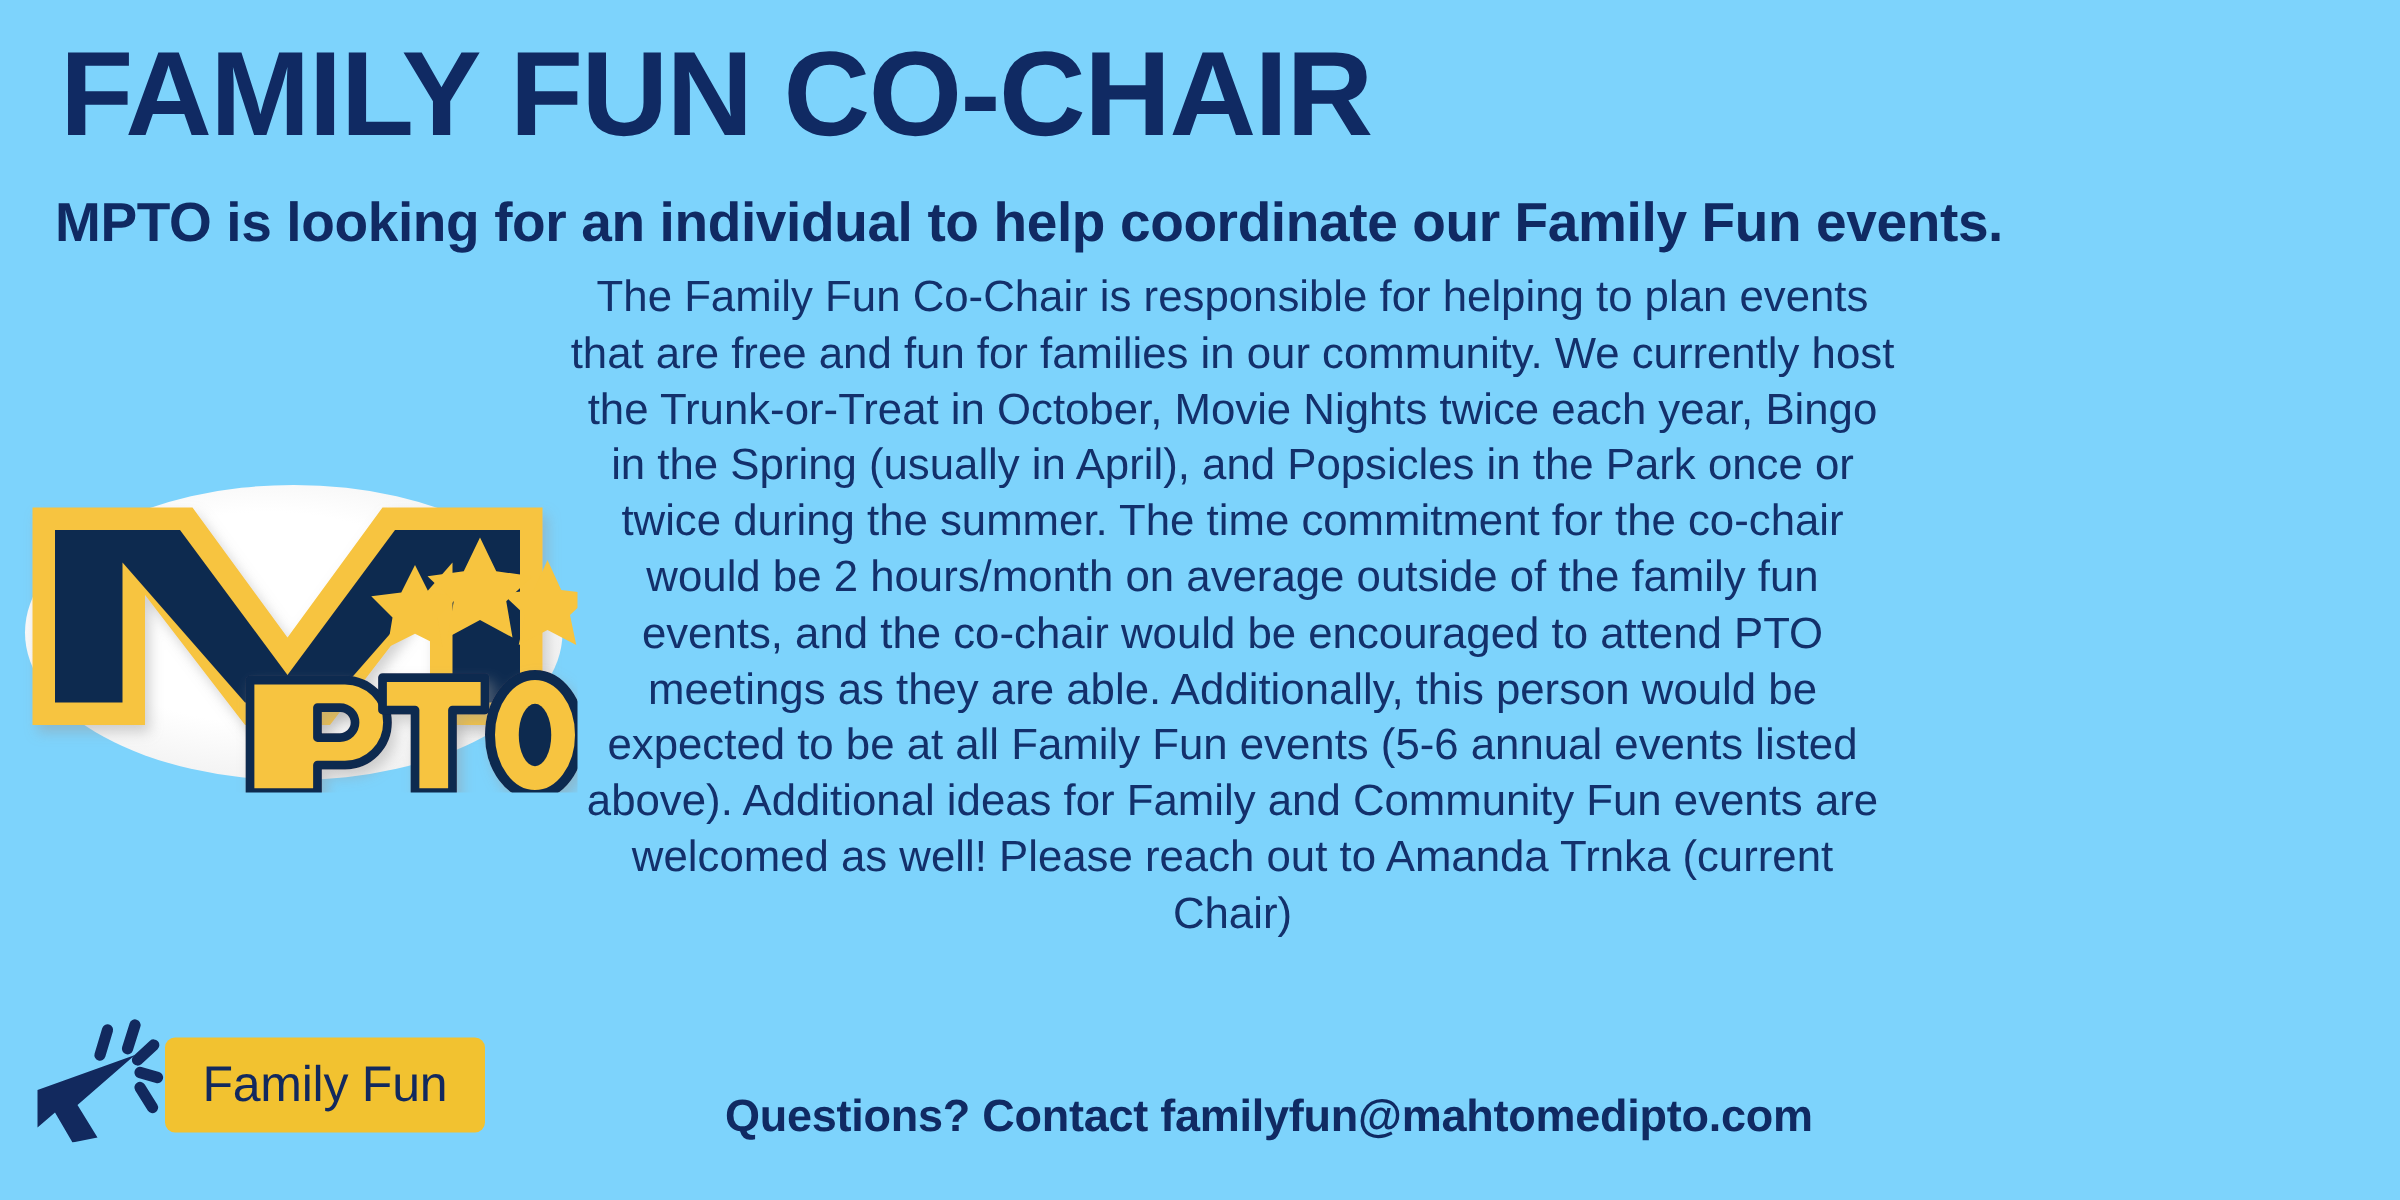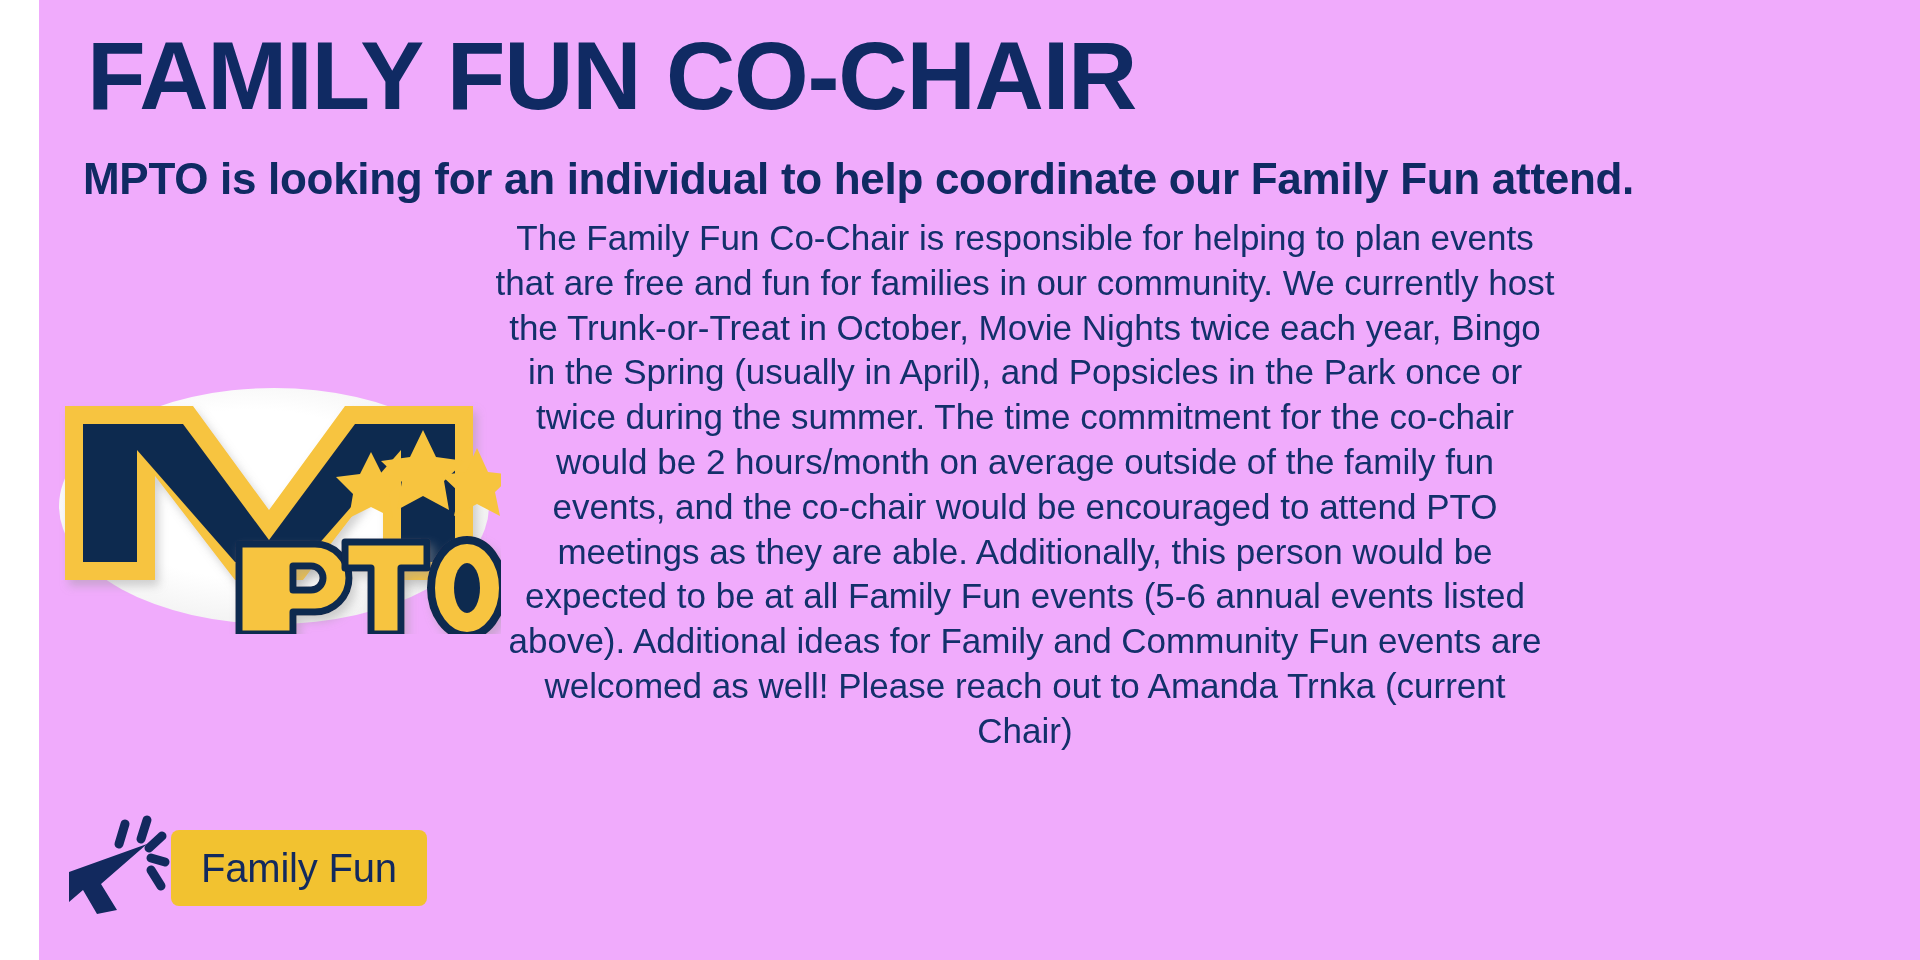--- a/index.html
+++ b/index.html
@@ -10,22 +10,21 @@
   body {
     width: 1920px;
     height: 960px;
     overflow: hidden;
     font-family: "Liberation Sans", sans-serif;
     position: relative;
   }
   .poster {
     position: absolute;
     inset: 0;
-    background: #f0abfc;
-    margin-left: 39px;
+    background: #7dd3fc;
   }
 
   
   .headline {
     position: absolute;
     left: 48px;
     top: 26px;
     width: 1700px;
     font-size: 96px;
     line-height: 1.04;
@@ -132,24 +131,25 @@
     text-align: center;
   }
 </style>
 </head>
 <body>
 
 <div class="poster">
 
   <div class="headline">FAMILY FUN CO-CHAIR</div>
 
-  <div class="subtitle">MPTO is looking for an individual to help coordinate our Family Fun attend.</div>
+  <div class="subtitle">MPTO is looking for an individual to help coordinate our Family Fun events.</div>
 
   <div class="body-copy">The Family Fun Co-Chair is responsible for helping to plan events that are free and fun for families in our community. We currently host the Trunk-or-Treat in October, Movie Nights twice each year, Bingo in the Spring (usually in April), and Popsicles in the Park once or twice during the summer. The time commitment for the co-chair would be 2 hours/month on average outside of the family fun events, and the co-chair would be encouraged to attend PTO meetings as they are able. Additionally, this person would be expected to be at all Family Fun events (5-6 annual events listed above). Additional ideas for Family and Community Fun events are welcomed as well! Please reach out to Amanda Trnka (current Chair)</div>
 
+  <div class="contact">Questions? Contact familyfun@mahtomedipto.com</div>
 
   <div class="logo">
     <div class="logo-glow"></div>
     <svg width="448" height="250" viewBox="0 0 448 250">
       <defs>
         <filter id="softshadow" x="-30%" y="-30%" width="170%" height="170%">
           <feDropShadow dx="4" dy="6" stdDeviation="5" flood-color="#9a9a9a" flood-opacity="0.45"></feDropShadow>
         </filter>
       </defs>
 

